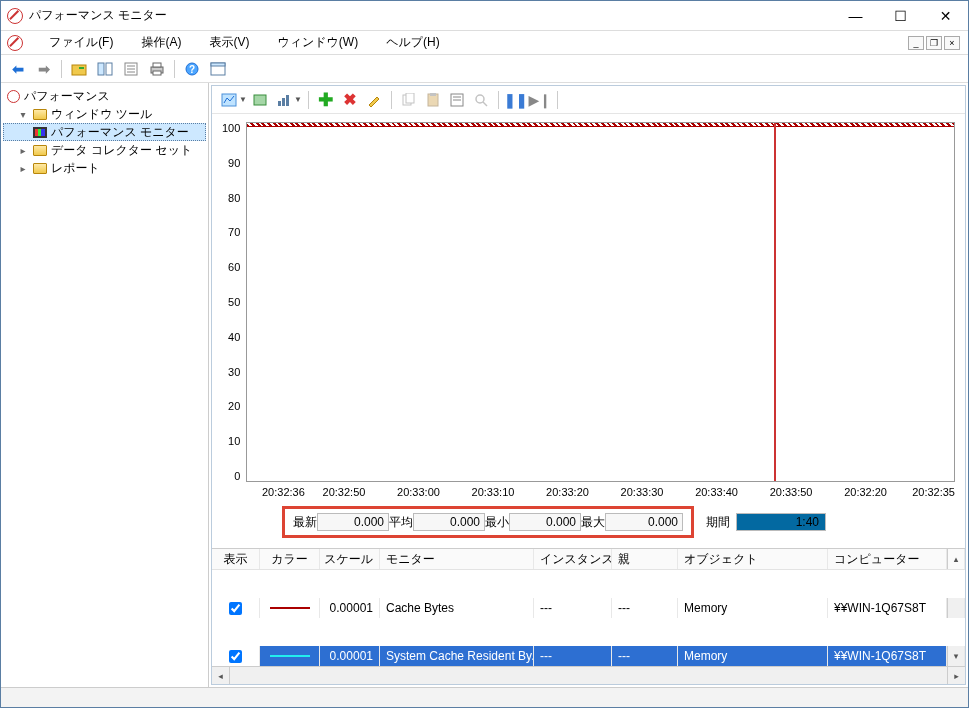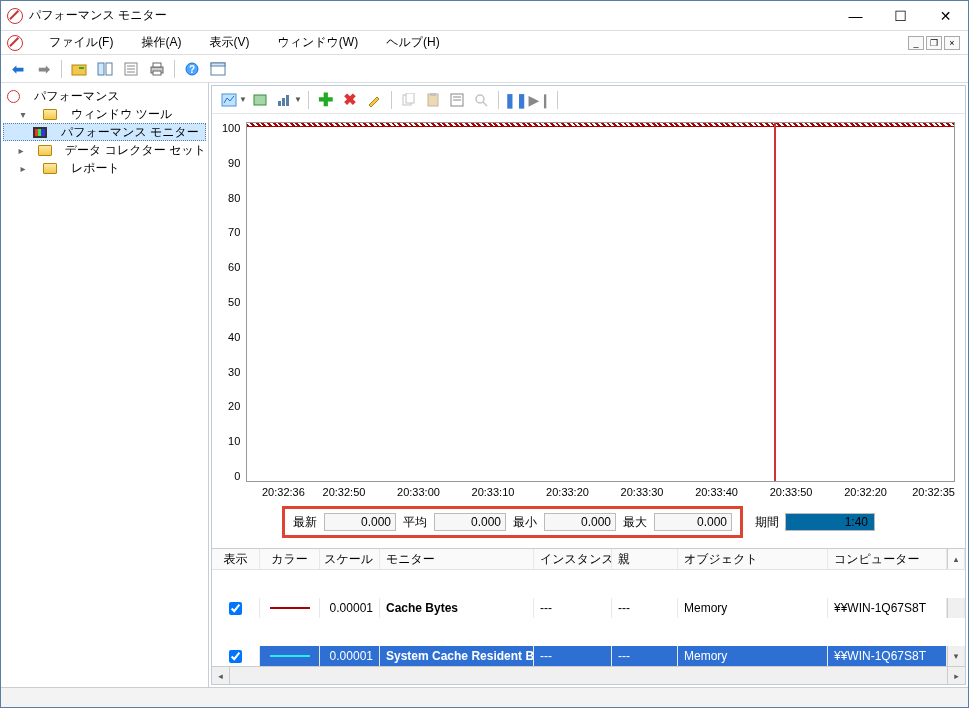--- a/index.html
+++ b/index.html
@@ -29,21 +29,21 @@
 .tb-btn { width: 22px; height: 22px; display: flex; align-items: center; justify-content: center; border: 1px solid transparent; cursor: default; }
 .arrow-l, .arrow-r { font-size: 14px; font-weight: bold; }
 .arrow-l { color: #1e6fd6; }
 .arrow-r { color: #888; }
 
 
 .body { flex: 1; display: flex; min-height: 0; }
 
 
 .tree-panel { width: 208px; border-right: 1px solid #ccc; padding: 4px 2px; overflow: auto; }
-.tree-node { display: flex; align-items: center; height: 18px; padding-left: 2px; cursor: default; gap: 13px; }
+.tree-node { display: flex; align-items: center; height: 18px; padding-left: 2px; cursor: default; gap: 3px; }
 .tree-node.selected { background: #cde8ff; border: 1px dotted #5a7ea3; }
 .tree-exp { width: 12px; text-align: center; font-size: 10px; color: #666; }
 .tree-icon { width: 16px; height: 14px; display: flex; align-items: center; justify-content: center; font-size: 11px; }
 .tree-label { white-space: nowrap; }
 .indent-1 { padding-left: 14px; }
 .indent-2 { padding-left: 28px; }
 .folder-icon { background: linear-gradient(#ffe9a6, #f0c94c); border: 1px solid #b8860b; width: 14px; height: 11px; border-radius: 1px; }
 .perf-icon { width: 14px; height: 11px; background: #333; position: relative; }
 .perf-icon::after { content: ""; position: absolute; left: 2px; right: 2px; top: 2px; bottom: 2px; background: linear-gradient(90deg, #e33 0 30%, #3e3 30% 60%, #33e 60%); }
 
@@ -61,36 +61,36 @@
 .plot { flex: 1; border: 1px solid #999; position: relative; background: #fff; }
 .plot .top-line { position: absolute; top: 0; left: 0; right: 0; height: 4px; background: repeating-linear-gradient(45deg, #a00 0 2px, #fff 2px 4px); border-bottom: 1px solid #a00; }
 .plot .cursor-line { position: absolute; top: 0; bottom: 0; width: 2px; background: #c33; left: 74.5%; }
 .x-axis { display: flex; font-size: 11px; padding: 4px 0 2px 40px; }
 .x-axis span { flex: 1; text-align: center; }
 .x-axis span:first-child { text-align: left; flex: 0.6; }
 .x-axis span:last-child { text-align: right; flex: 0.7; }
 
 
 .stats-row { display: flex; align-items: center; gap: 6px; padding: 6px 8px 6px 60px; }
-.stats-box { border: 3px solid #d43; display: flex; align-items: center; gap: 7px; padding: 4px 8px; }
+.stats-box { border: 3px solid #d43; display: flex; align-items: center; gap: 0; padding: 4px 8px; }
 .stat-label { font-size: 12px; }
 .stat-field { width: 72px; border: 1px solid #bbb; background: #f7f7f7; text-align: right; padding: 1px 4px; font-size: 12px; height: 18px; }
 .stat-field.wide { width: 78px; }
 .period-label { margin-left: 6px; font-size: 12px; }
 .period-field { width: 90px; border: 1px solid #bbb; background: #0369a1; text-align: right; padding: 1px 6px; font-size: 12px; height: 18px; }
 
 
 .counter-list { border-top: 1px solid #ccc; }
 .cl-header { display: flex; background: #fff; border-bottom: 1px solid #e3e3e3; }
 .cl-header > div, .cl-row > div { border-right: 1px solid #e8e8e8; padding: 2px 6px; font-size: 12px; display: flex; align-items: center; height: 20px; overflow: hidden; white-space: nowrap; }
 .cl-header > div { background: #fafafa; font-weight: normal; }
 .col-show { width: 48px; justify-content: center; }
 .col-color { width: 60px; justify-content: center; }
 .col-scale { width: 60px; justify-content: flex-end; }
-.col-counter { width: 154px; font-weight: bold; }
+.col-counter { width: 154px; }
 .col-instance { width: 78px; }
 .col-parent { width: 66px; }
 .col-object { width: 150px; }
 .col-computer { flex: 1; }
 .col-scroll { width: 18px; background: #f0f0f0; border-left: 1px solid #ccc; display: flex; align-items: center; justify-content: center; }
 .cl-row { display: flex; margin-top: 28px; }
 .cl-row.sel { background: #2d6fd2; color: #fff; }
 .color-swatch { width: 40px; height: 2px; }
 .scroll-arrow { font-size: 9px; color: #555; }
 

